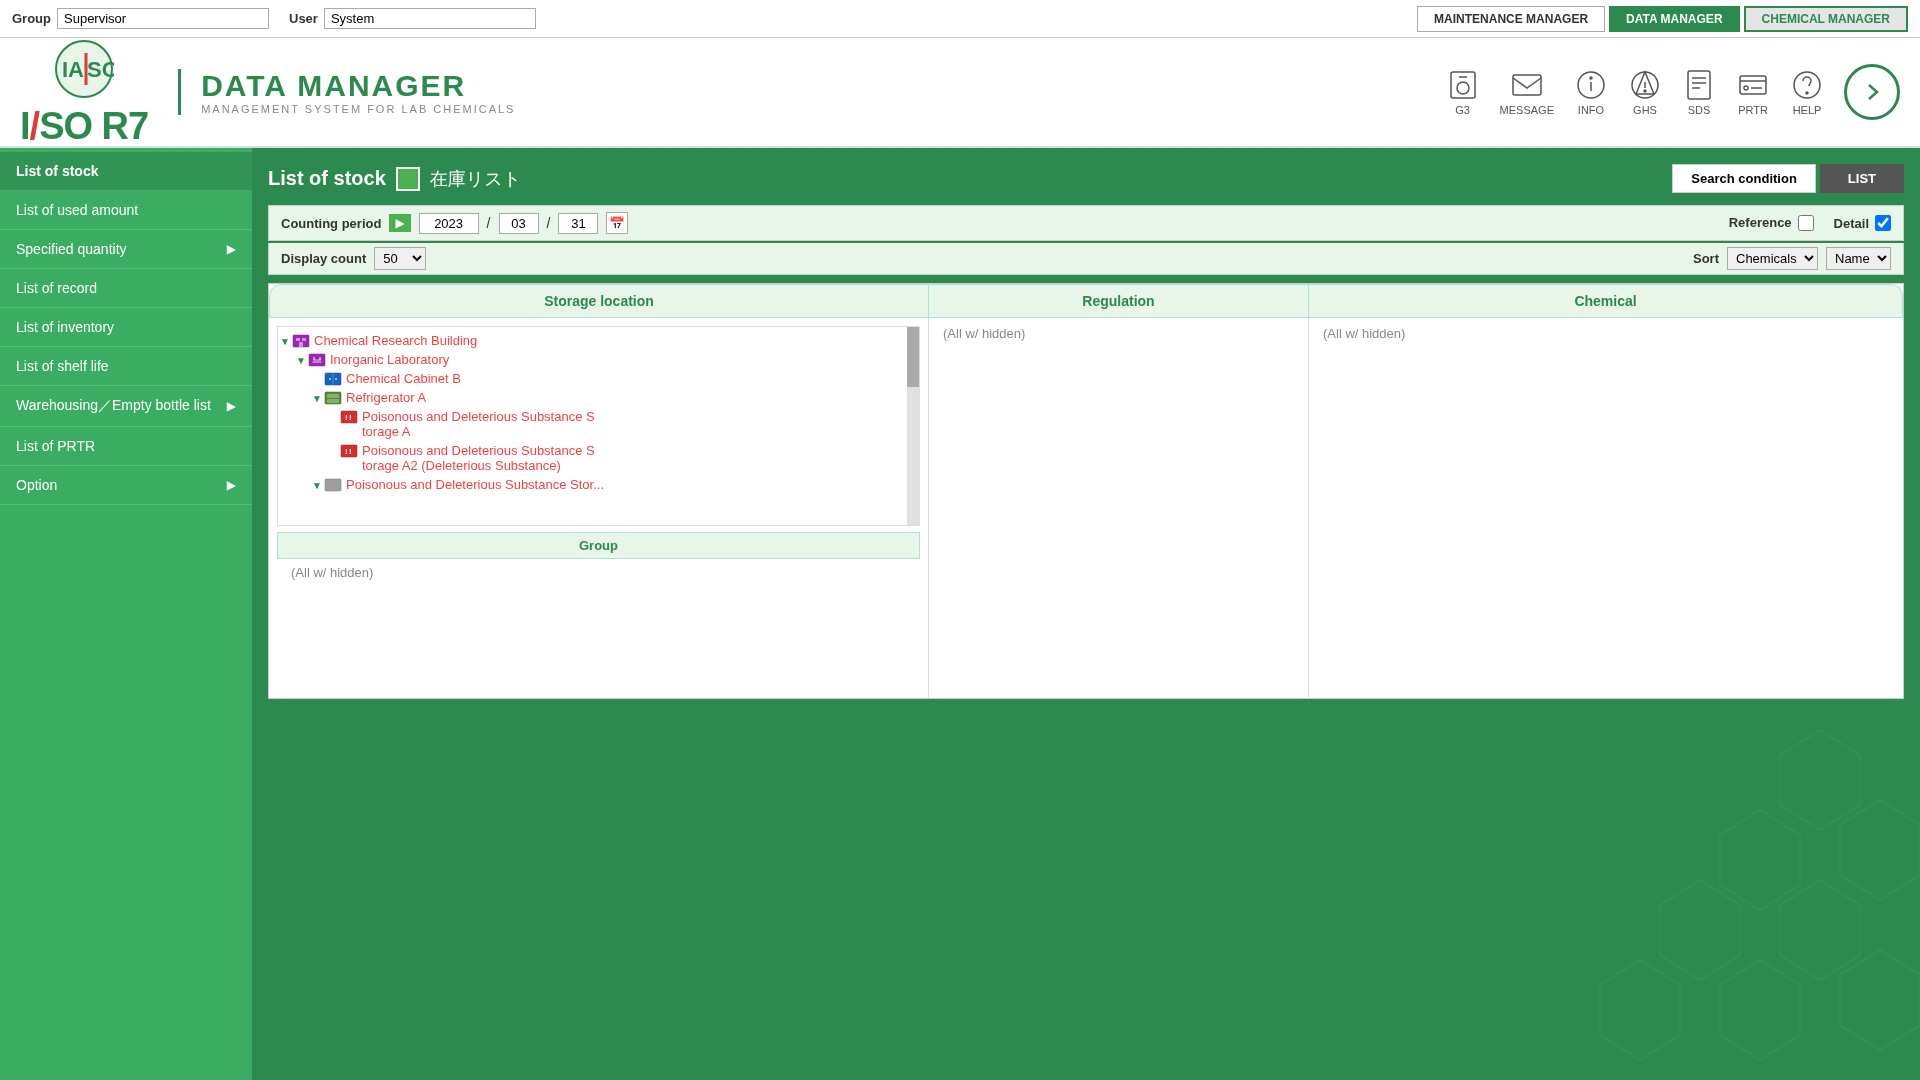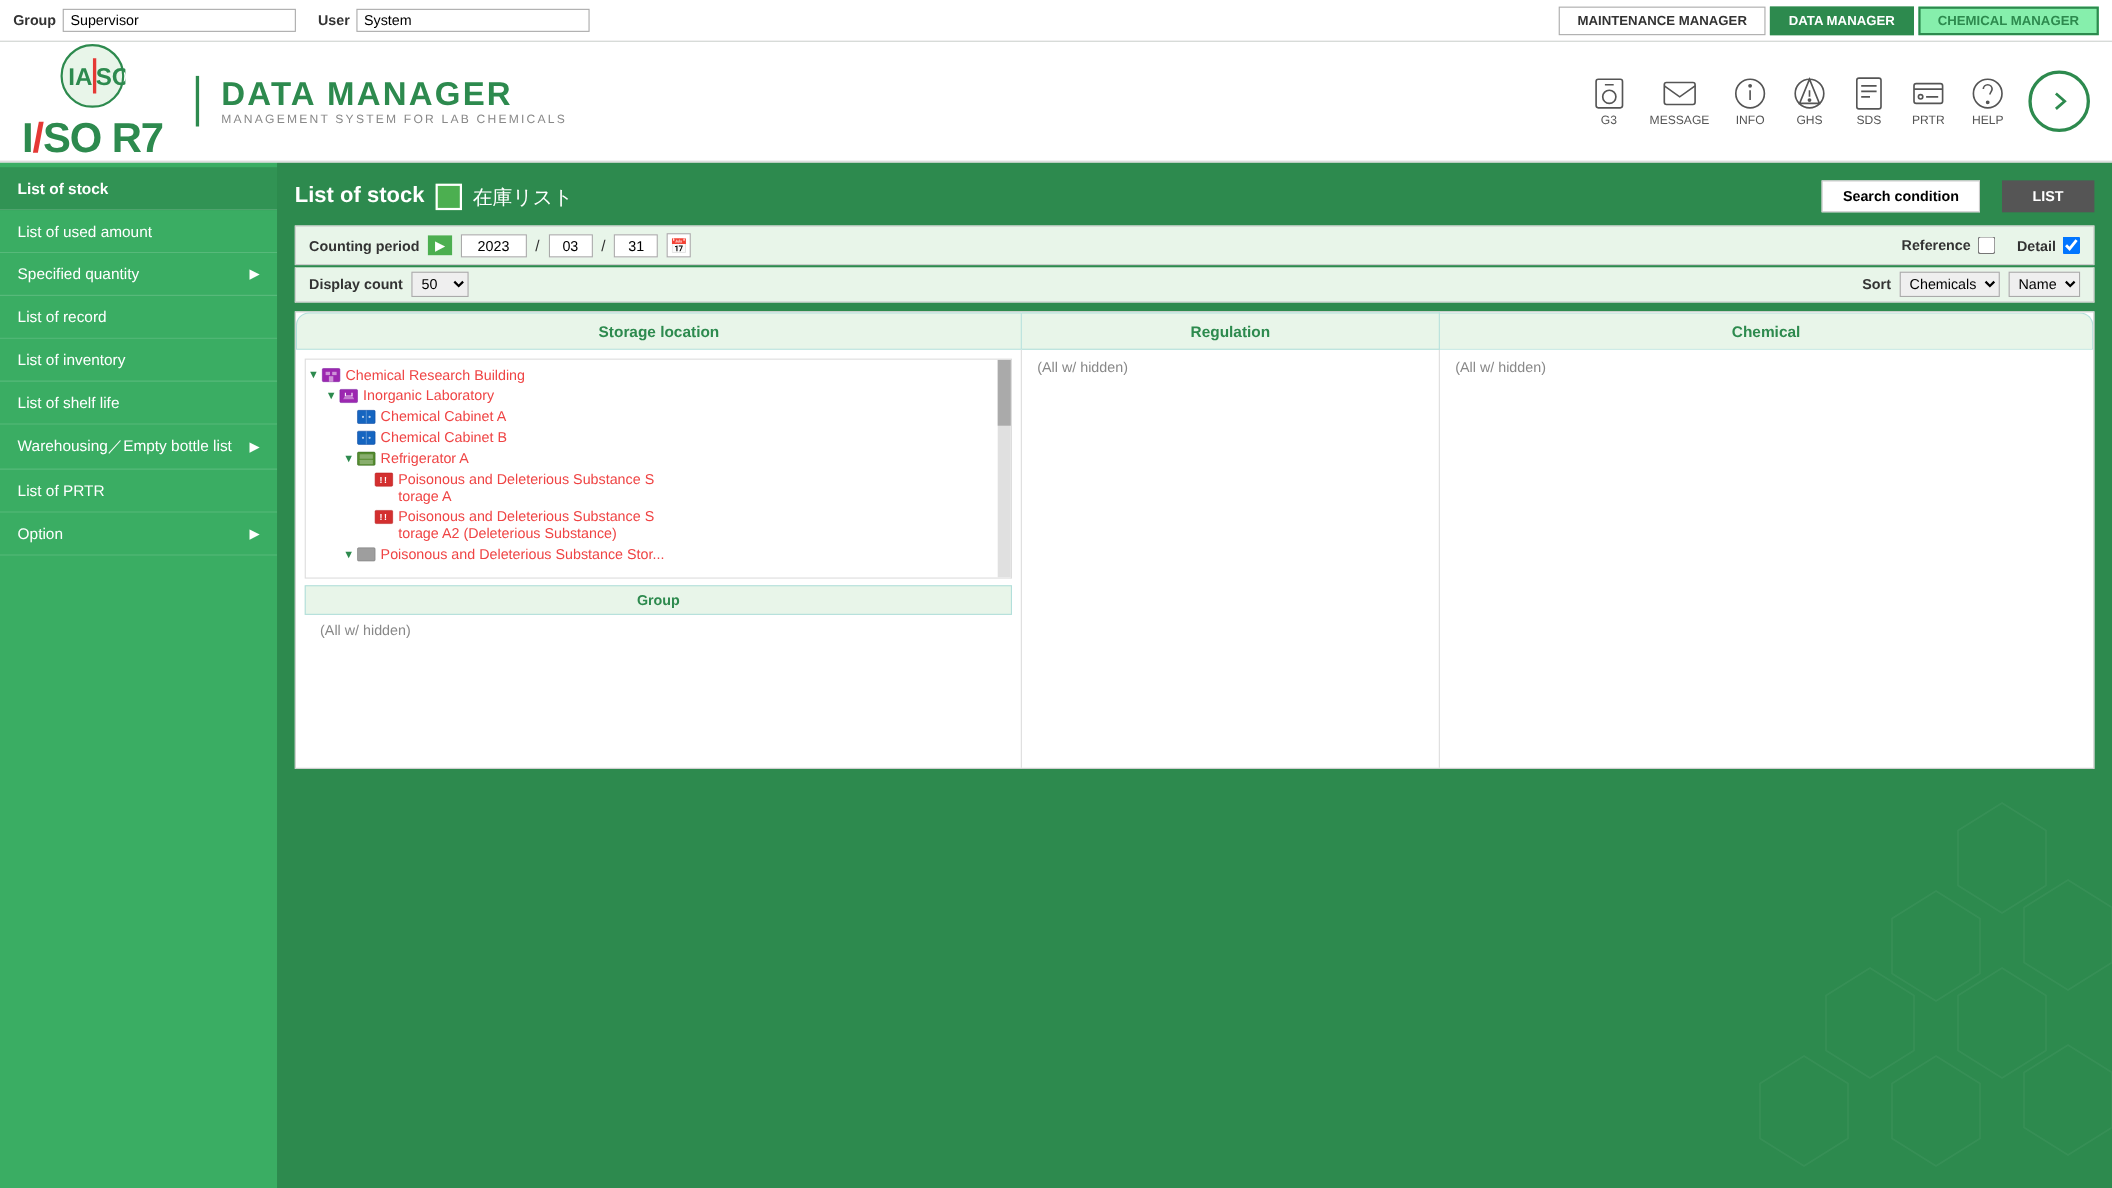--- a/index.html
+++ b/index.html
@@ -42,21 +42,21 @@
       color: #333;
     }
     .top-nav-btn.active {
       background: #2d8a4e;
       color: #fff;
       border-color: #2d8a4e;
     }
     .top-nav-btn.outline-green {
       border: 2px solid #2d8a4e;
       color: #2d8a4e;
-      background: #86efac;
+      background: #e5e5e5;
     }
 
     
     .header {
       background: #fff;
       display: flex;
       align-items: center;
       padding: 0 20px;
       height: 110px;
       border-bottom: 2px solid #ddd;
@@ -185,21 +185,21 @@
       color: #fff;
     }
     .title-icon {
       width: 24px;
       height: 24px;
       background: #4caf50;
       border: 2px solid #fff;
     }
     .page-header-btns {
       display: flex;
-      gap: 20px;
+      gap: 4px;
     }
     .btn-search-condition {
       background: #fff;
       border: 1px solid #ccc;
       padding: 6px 18px;
       font-size: 13px;
       cursor: pointer;
       font-weight: bold;
     }
     .btn-list {
@@ -621,30 +621,20 @@
                 <span class="tree-toggle">▼</span>
                 <svg class="tree-icon" viewBox="0 0 18 14">
                   <rect x="1" y="1" width="16" height="12" rx="1" fill="#9c27b0" stroke="#7b1fa2" stroke-width="0.5"></rect>
                   <path d="M4 10 L6 6 L12 6 L14 10 Z" fill="#fff" opacity="0.4"></path>
                   <line x1="6" y1="4" x2="6" y2="7" stroke="#fff" stroke-width="1"></line>
                   <line x1="12" y1="4" x2="12" y2="7" stroke="#fff" stroke-width="1"></line>
                 </svg>
                 <span class="tree-label">Inorganic Laboratory</span>
               </div>
 
-              <div class="tree-node tree-indent-3">
-                <span class="tree-toggle" style="width:14px;"></span>
-                <svg class="tree-icon" viewBox="0 0 18 14">
-                  <rect x="1" y="1" width="16" height="12" rx="1" fill="#1565c0" stroke="#0d47a1" stroke-width="0.5"></rect>
-                  <line x1="9" y1="1" x2="9" y2="13" stroke="#fff" stroke-width="0.5" opacity="0.5"></line>
-                  <circle cx="6" cy="7" r="1" fill="#fff" opacity="0.7"></circle>
-                  <circle cx="12" cy="7" r="1" fill="#fff" opacity="0.7"></circle>
-                </svg>
-                <span class="tree-label">Chemical Cabinet A</span>
-              </div>
 
               <div class="tree-node tree-indent-3">
                 <span class="tree-toggle" style="width:14px;"></span>
                 <svg class="tree-icon" viewBox="0 0 18 14">
                   <rect x="1" y="1" width="16" height="12" rx="1" fill="#1565c0" stroke="#0d47a1" stroke-width="0.5"></rect>
                   <line x1="9" y1="1" x2="9" y2="13" stroke="#fff" stroke-width="0.5" opacity="0.5"></line>
                   <circle cx="6" cy="7" r="1" fill="#fff" opacity="0.7"></circle>
                   <circle cx="12" cy="7" r="1" fill="#fff" opacity="0.7"></circle>
                 </svg>
                 <span class="tree-label">Chemical Cabinet B</span>

